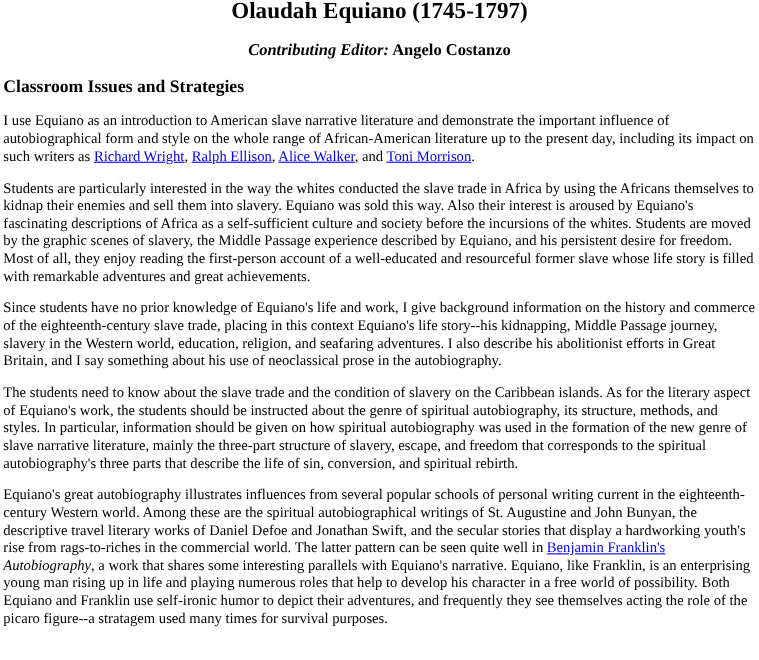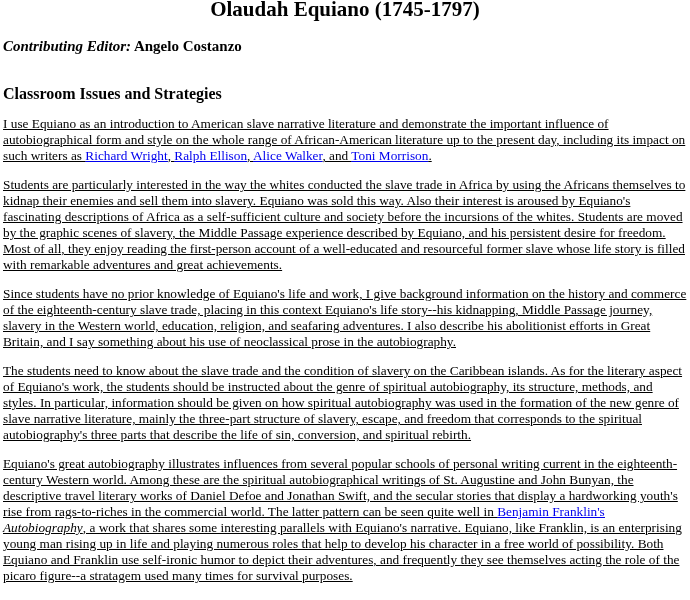--- a/index.html
+++ b/index.html
@@ -9,28 +9,28 @@
     color: #000000;
     font-size: 13.3px;
     line-height: 16px;
   }
   .page { position: relative; top: -12px; padding: 0 3px; }
   h1 {
     font-size: 21px; font-weight: bold; text-align: center;
     margin: 0; line-height: 30px; padding-top: 6px;
   }
   .editor {
-    text-align: left; font-size: 15px; font-weight: bold;
+    text-align: center; font-size: 15px; font-weight: bold;
     margin: 12px 0 0 0; line-height: 20px;
   }
   .editor i { font-style: italic; }
   h2 {
-    font-size: 16px; font-weight: bold; margin: 28px 0 0 0; line-height: 20px;
+    font-size: 16px; font-weight: bold; margin: 14px 0 0 0; line-height: 20px;
   }
-  p { margin: 13px 0 0 0; text-decoration: underline; }
+  p { margin: 13px 0 0 0; }
   h2 + p { margin-top: 12px; }
   a { color: #0000ee; text-decoration: underline; }
 </style>
 </head>
 <body>
 
 <div class="page">
   <h1>Olaudah Equiano (1745-1797)</h1>
   <div class="editor"><i>Contributing Editor:</i> <span>Angelo Costanzo</span></div>
 

